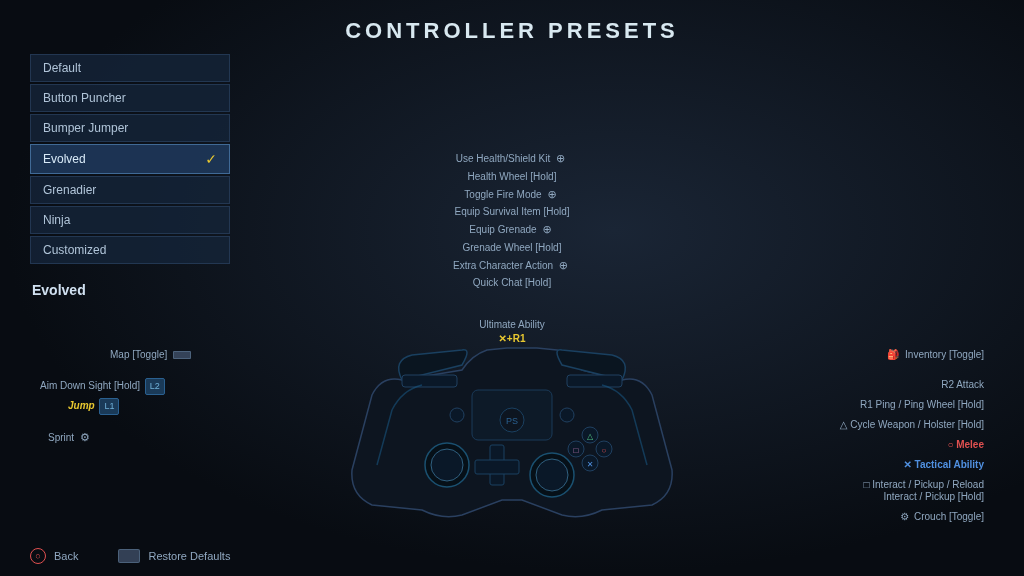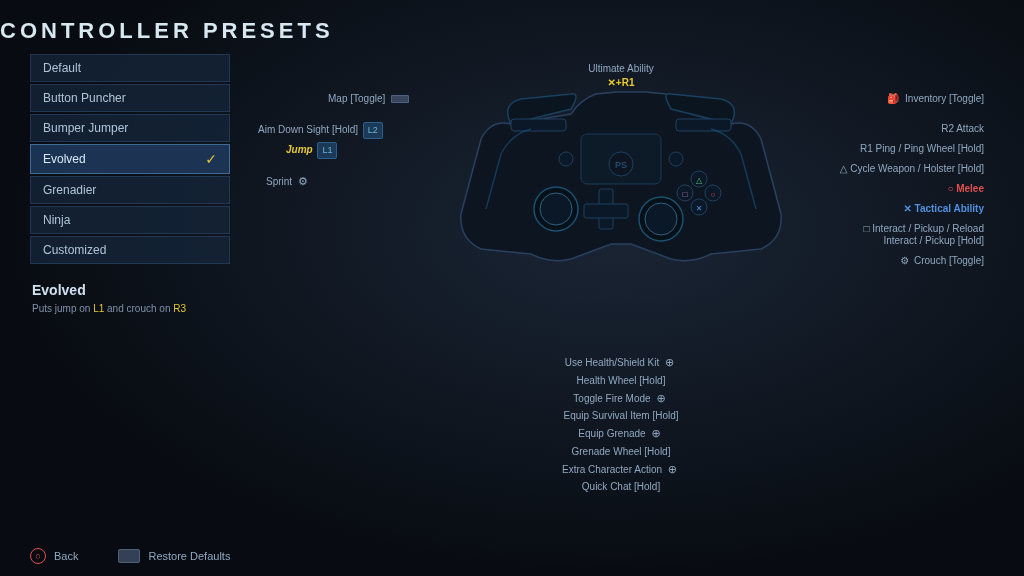--- a/index.html
+++ b/index.html
@@ -21,34 +21,36 @@
       z-index: 0;
     }
     .page {
       position: relative;
       z-index: 1;
       width: 100%;
       height: 100%;
     }
     
     .title-bar {
+      text-align: center;
       padding: 18px 0 10px;
     }
     .title-bar h1 {
       font-size: 22px;
       font-weight: 700;
       letter-spacing: 4px;
       color: #d8e8f0;
       text-transform: uppercase;
     }
     
     .main-content {
       display: flex;
       padding: 0 30px;
-      gap: 18px;
+      gap: 8px;
+      flex-direction: column;
     }
     
     .left-panel {
       width: 200px;
       flex-shrink: 0;
     }
     .preset-list {
       display: flex;
       flex-direction: column;
       gap: 2px;
@@ -224,23 +226,20 @@
         <div class="preset-item">
           <span>Ninja</span>
         </div>
         <div class="preset-item">
           <span>Customized</span>
         </div>
       </div>
 
       <div class="description">
         <h3>Evolved</h3>
-        <p class="sub">
-          Puts jump on <span class="highlight">L1</span> and crouch on <span class="highlight">R3</span>
-        </p>
       </div>
     </div>
 
     <div class="right-panel">
 
       <div class="controller-area">
         <svg viewBox="0 0 340 240" class="controller-svg">
 
           <path class="ctrl-body" d="M60,60 Q40,55 30,75 L10,150 Q8,175 30,185 L80,190 Q100,200 120,195 L160,180 L180,180 L220,195 Q240,200 260,190 L310,185 Q332,175 330,150 L310,75 Q300,55 280,60 L240,50 Q230,35 215,30 L195,28 L165,28 L145,30 Q130,35 120,50 Z"></path>
 

